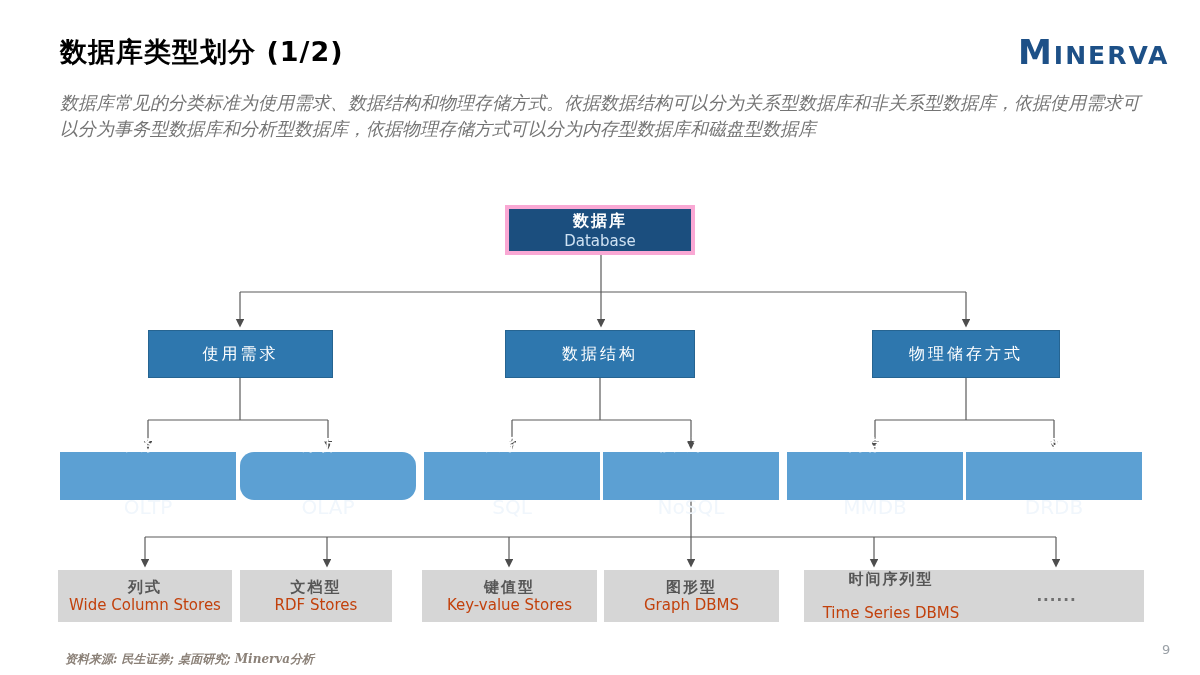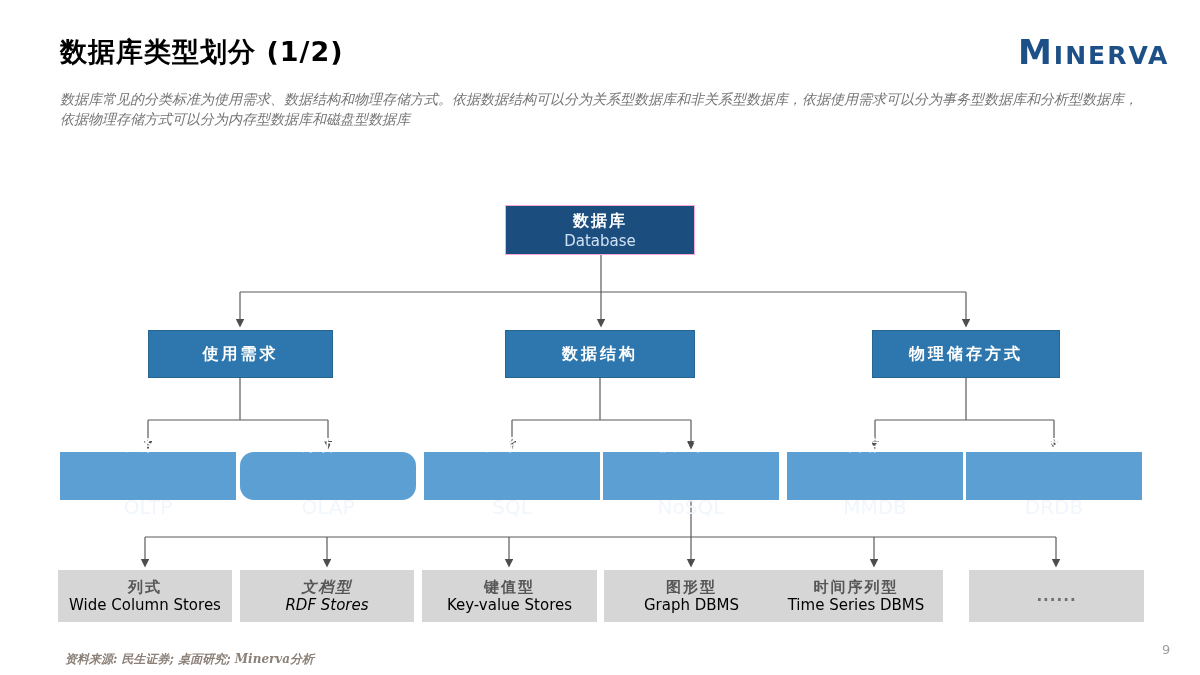--- a/index.html
+++ b/index.html
@@ -16,40 +16,40 @@
     letter-spacing:1px;
   }
   .logo{
     position:absolute;left:1018px;top:32px;width:170px;
     font-size:25px;font-weight:bold;color:#1d5087;
     letter-spacing:2px;text-transform:uppercase;
   }
   .logo::first-letter{font-size:34px;}
   .intro{
     position:absolute;left:60px;top:90px;width:1090px;
-    font-size:14px;line-height:1.42;color:#747474;
+    font-size:18px;line-height:1.42;color:#747474;
     font-style:italic;
     font-family:"DejaVu Serif","Liberation Serif",serif;
   }
   .box{
     position:absolute;
     display:flex;flex-direction:column;justify-content:center;align-items:center;
     text-align:center;z-index:2;box-sizing:border-box;
   }
   .root-box{
     left:505px;top:205px;width:190px;height:50px;
-    background:#1b4e7e;border:1px solid #f9a8d4;
+    background:#1b4e7e;border:4px solid #f9a8d4;
   }
   .root-box .zh{color:#ffffff;font-weight:bold;font-size:16px;letter-spacing:2px;}
   .root-box .en{color:#cfe2f3;font-size:15px;}
   .lvl2{
     height:48px;top:330px;
     background:#2e77ae;border:1px solid #266491;
   }
-  .lvl2 .zh{color:#ffffff;font-weight:bold;font-size:16px;letter-spacing:3px;}
+  .lvl2 .zh{color:#ffffff;font-weight:normal;font-size:16px;letter-spacing:3px;}
   .lvl2-0{left:148px;width:185px;}
   .lvl2-1{left:505px;width:190px;}
   .lvl2-2{left:872px;width:188px;}
   .lvl3{
     height:48px;top:452px;
     background:#5ca0d3;
     gap:40px;
   }
   .lvl3 .zh{color:#ffffff;font-weight:bold;font-size:16px;letter-spacing:2px;}
   .lvl3 .en{color:#f0f6fc;font-size:20px;line-height:1.1;}
@@ -57,26 +57,26 @@
   .lvl3-1{left:240px;width:176px;border-radius:14px;}
   .lvl3-2{left:424px;width:176px;}
   .lvl3-3{left:603px;width:176px;}
   .lvl3-4{left:787px;width:176px;}
   .lvl3-5{left:966px;width:176px;}
   .lvl4{
     height:52px;top:570px;
     background:#d6d6d6;
   }
   .lvl4 .zh{color:#565656;font-weight:bold;font-size:15px;letter-spacing:2px;}
-  .lvl4 .en{color:#000000;font-size:15px;line-height:1.15;}
+  .lvl4 .en{color:#c2410c;font-size:15px;line-height:1.15;}
   .lvl4-0{left:58px;width:174px;}
-  .lvl4-1{left:240px;width:174px;font-style:italic;}
+  .lvl4-1{left:240px;width:152px;}
   .lvl4-2{left:422px;width:175px;}
   .lvl4-3{left:604px;width:175px;}
-  .lvl4-4{left:769px;width:174px;}
+  .lvl4-4{left:804px;width:174px;justify-content:space-between;}
   .lvl4-5{left:969px;width:175px;}
   .lvl4-5 .zh{letter-spacing:1px;color:#6f6f6f;}
   .connectors{
     position:absolute;left:0;top:0;z-index:1;pointer-events:none;
   }
   .source-note{
     position:absolute;left:65px;top:651px;
     font-size:12px;font-weight:bold;color:#8b8178;
     font-style:italic;
     font-family:"DejaVu Serif","Liberation Serif",serif;

